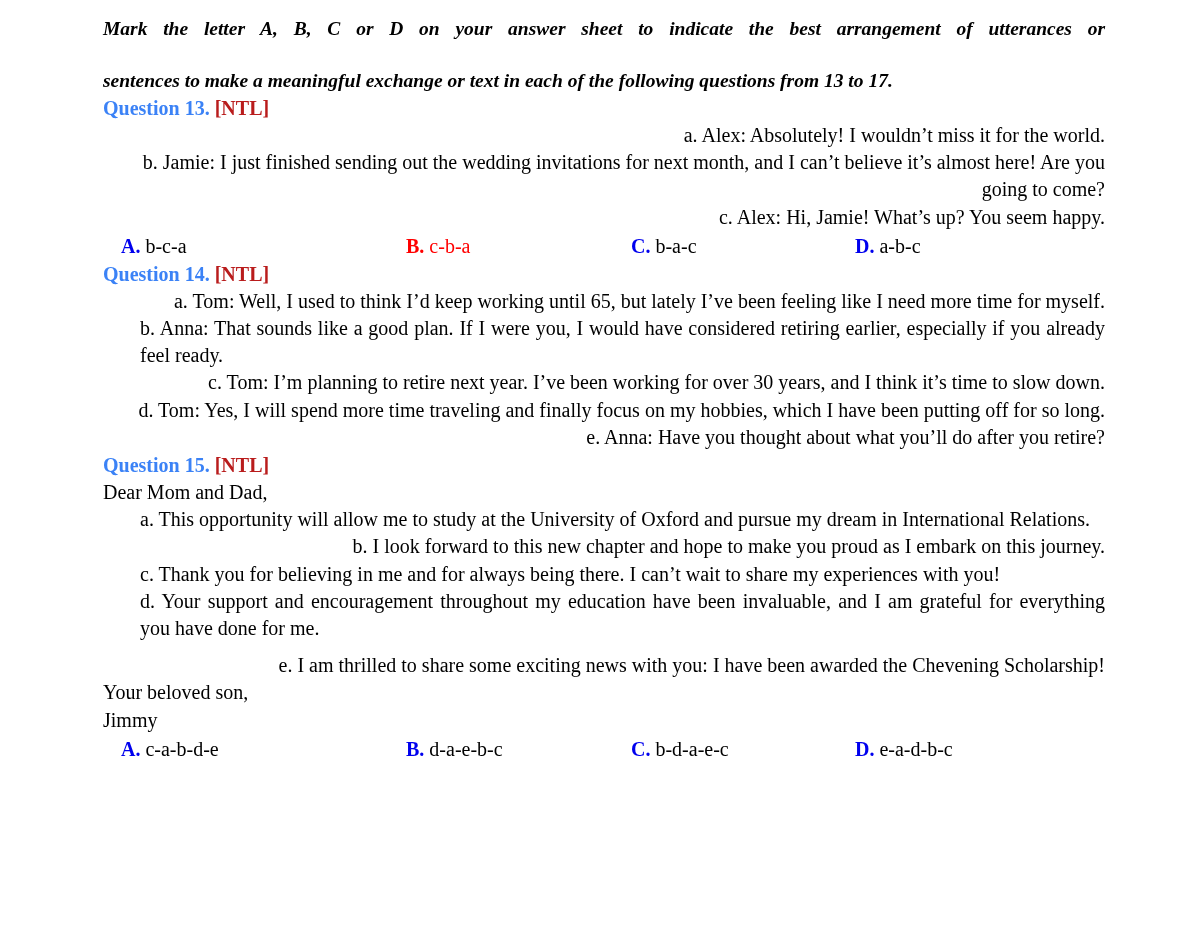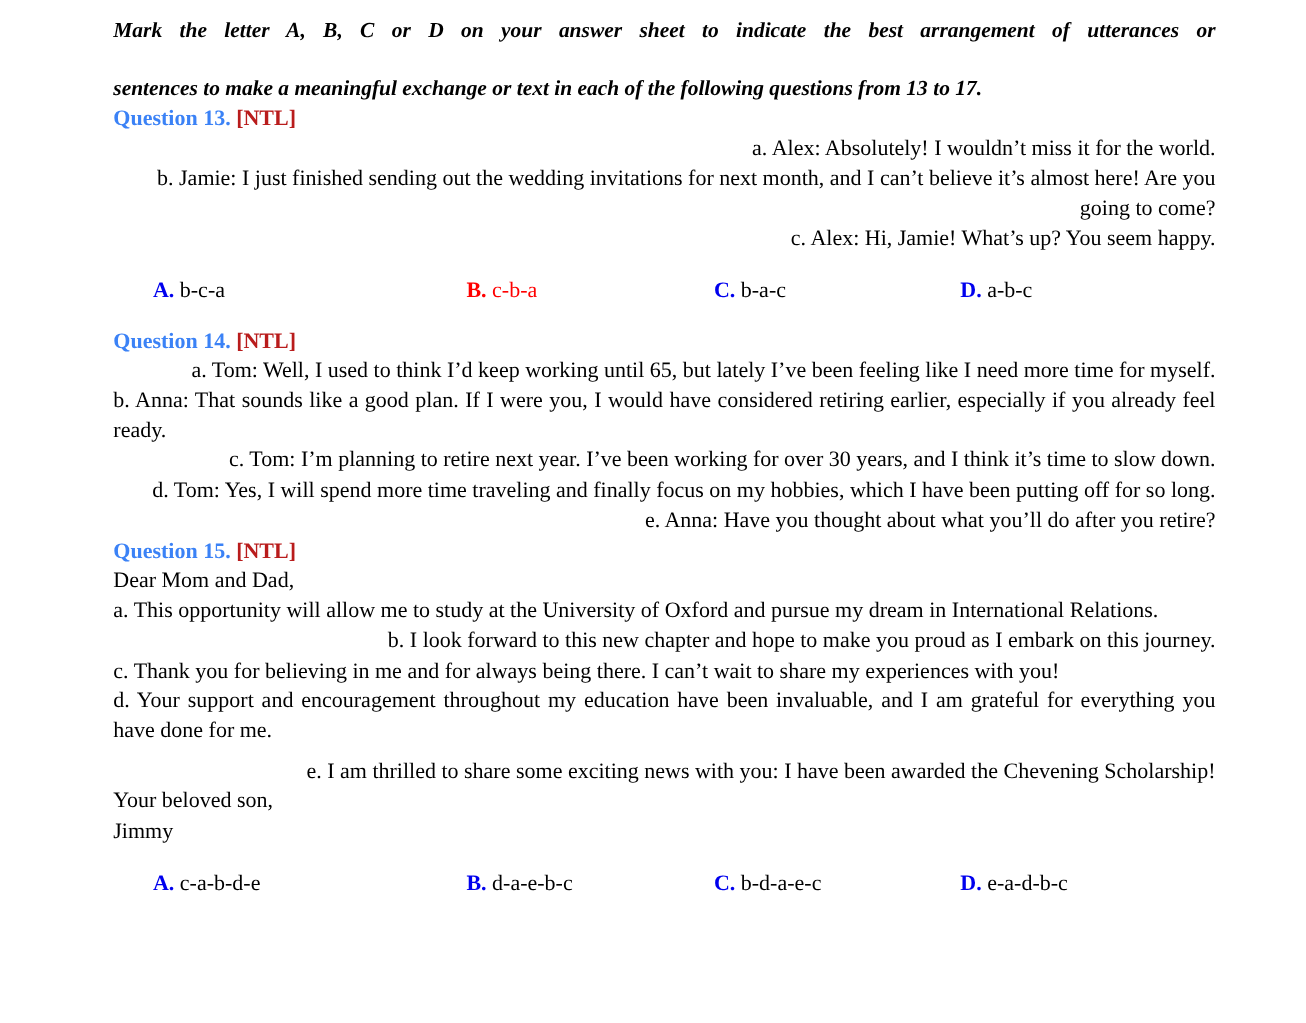--- a/index.html
+++ b/index.html
@@ -54,36 +54,37 @@
 
   .item {
     font-size: 20px;
     line-height: 27.2px;
     margin: 0;
     text-align: right;
   }
   .item.justify {
     text-align: justify;
     text-justify: inter-word;
+    margin-left: 37px;
   }
   .item.gap-before {
     padding-top: 10px;
   }
   .plain {
     font-size: 20px;
     line-height: 27.2px;
     margin: 0;
   }
   .options {
     display: block;
     position: relative;
     height: 27px;
     font-size: 20px;
     line-height: 27px;
-    margin: 18px;
+    margin: 0;
     padding-top: 2px;
   }
   .opt {
     position: absolute;
     top: 2px;
     white-space: nowrap;
   }
   .opt .letter {
     font-weight: bold;
     color: #0000ee;

